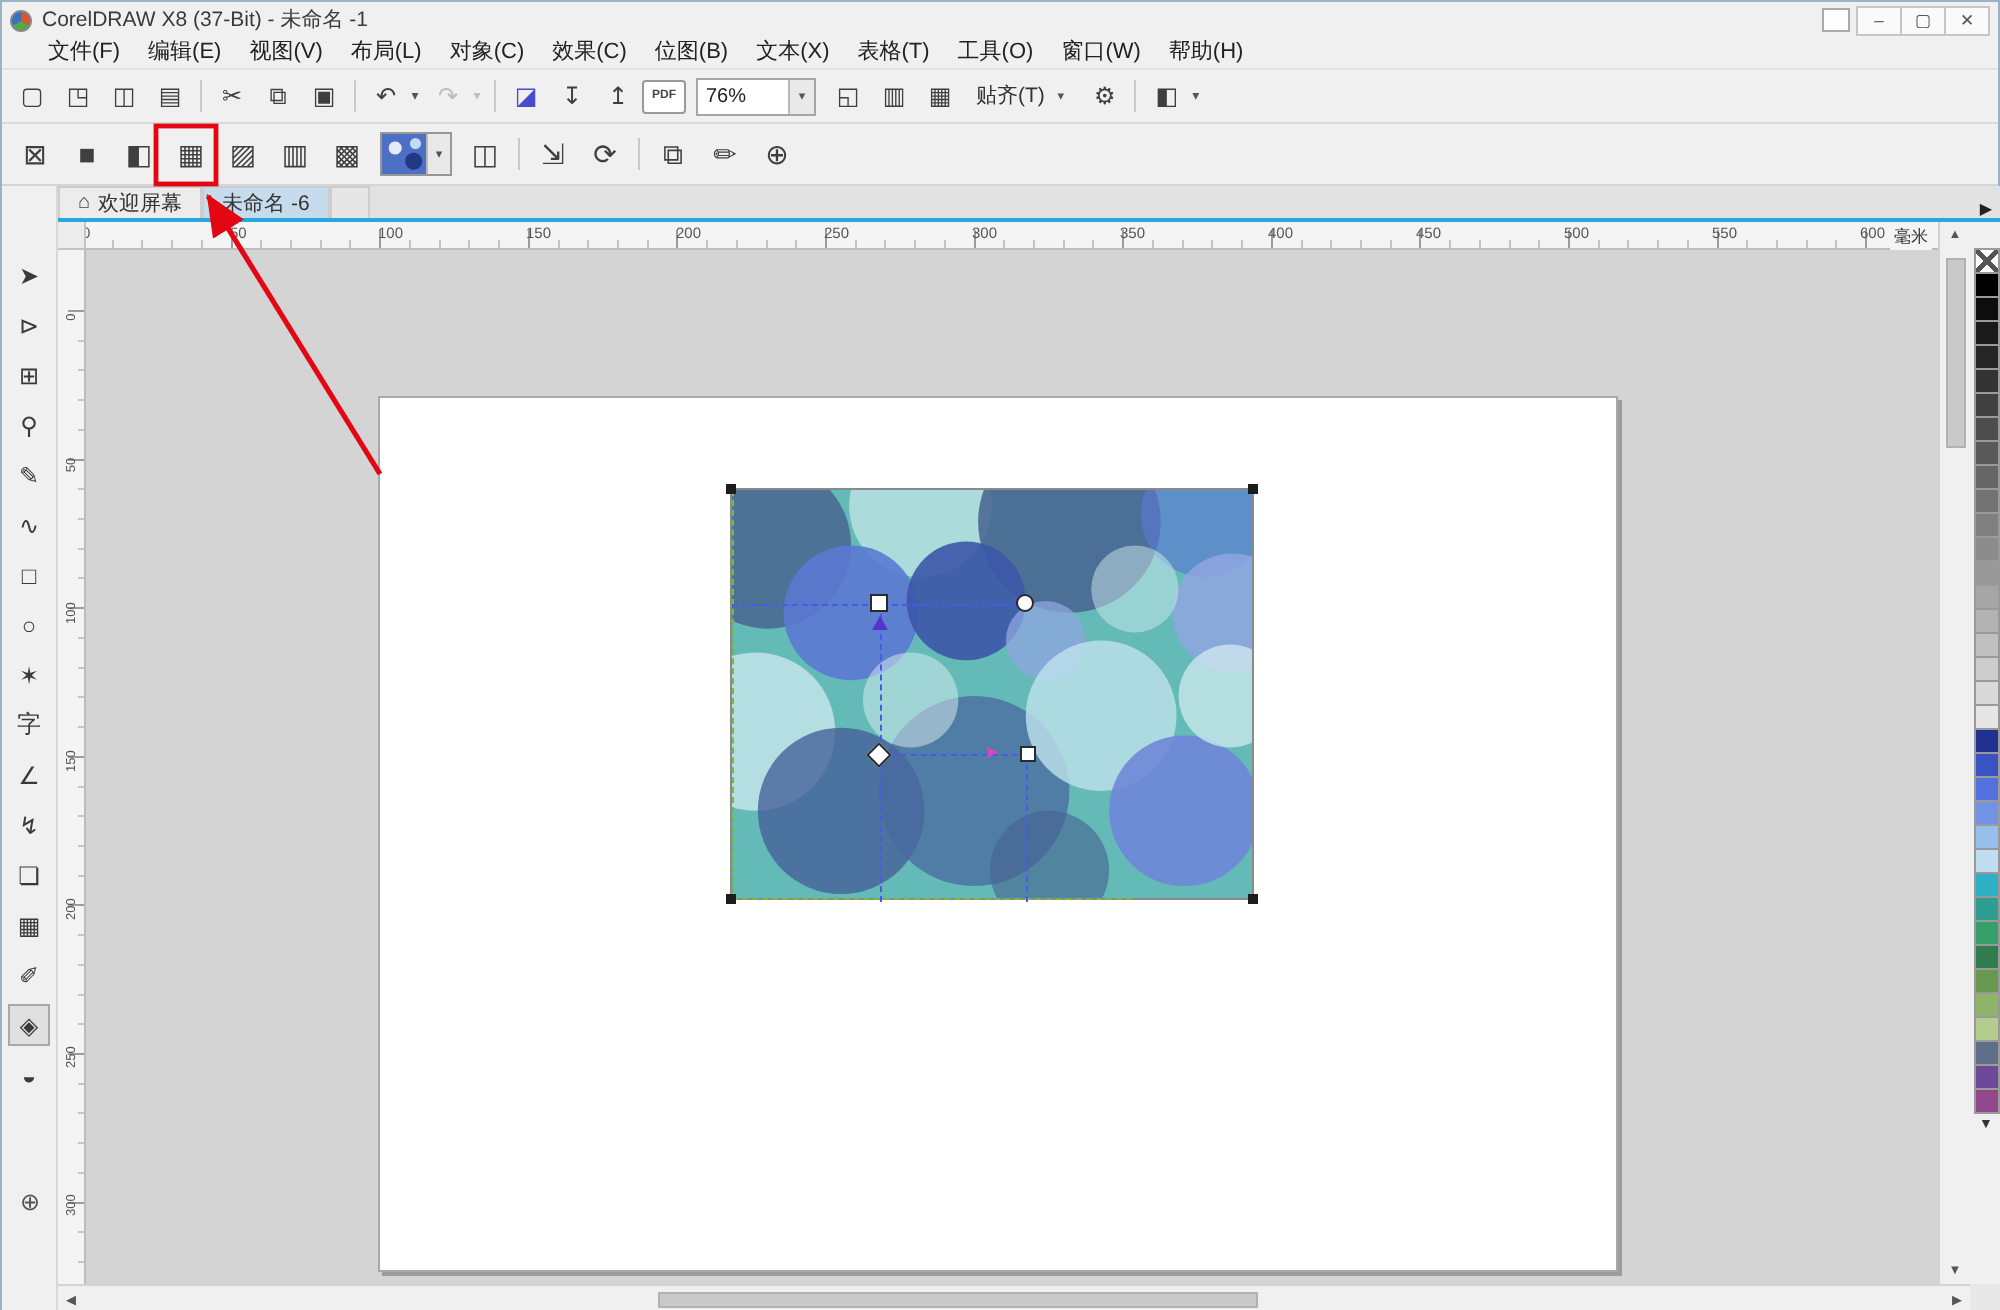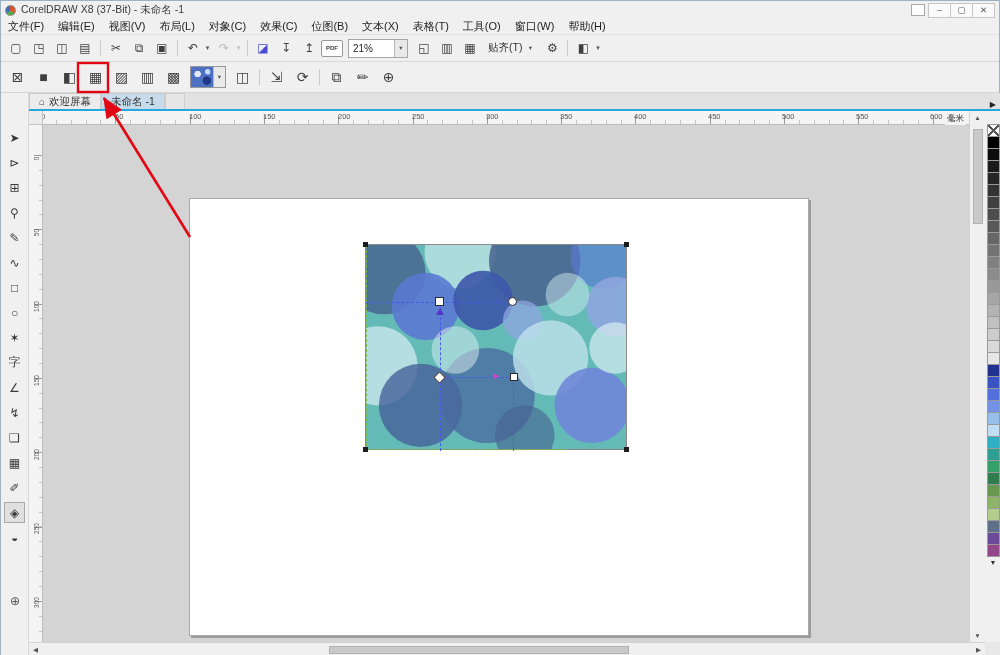--- a/index.html
+++ b/index.html
@@ -10,21 +10,21 @@
   
   .titlebar{position:absolute;left:0;top:0;width:100%;height:18px;display:flex;align-items:center;gap:5px;padding:0 4px;background:#f0f0f0}
   .app-icon{width:11px;height:11px;border-radius:50%;background:conic-gradient(#d8552e 0 120deg,#55a845 120deg 240deg,#3a6fc4 240deg);border:1px solid #888}
   .title-text{font-size:10.5px;color:#3a3a3a;white-space:nowrap}
   .win-right{margin-left:auto;display:flex;align-items:center;gap:4px}
   .win-badge{width:14px;height:12px;border:1px solid #aaa;background:#fdfdfd}
   .win-controls{display:flex}
   .win-btn{width:23px;height:15px;display:flex;align-items:center;justify-content:center;font-size:8.5px;color:#555;border:1px solid #c6c6c6;background:#fafafa;margin-left:-1px}
 
   
-  .menubar{position:absolute;left:0;top:18px;width:100%;height:15px;display:flex;align-items:center;background:#f0f0f0;padding-left:0}
+  .menubar{position:absolute;left:0;top:18px;width:100%;height:15px;display:flex;align-items:center;background:#f0f0f0;padding-left:16px}
   .menu-item{padding:0 7px;font-size:11px;color:#222;line-height:15px;cursor:default}
 
   
   .stdbar{position:absolute;left:0;top:33px;width:100%;height:28px;background:#f0f0f0;border-top:1px solid #e2e2e2;border-bottom:1px solid #dadada;display:flex;align-items:center;padding:0 4px}
   .propbar{position:absolute;left:0;top:61px;width:100%;height:31px;background:#f0f0f0;border-bottom:1px solid #d5d5d5;display:flex;align-items:center;padding:0 4px}
   .tb-row{display:flex;align-items:center;gap:1px}
   .tb-btn{width:22px;height:20px;min-width:22px;display:flex;align-items:center;justify-content:center;font-size:12px;color:#3f3f3f;border-radius:2px}
   .pb-btn{width:25px;height:24px;min-width:25px;display:flex;align-items:center;justify-content:center;font-size:14px;color:#3f3f3f}
   .sep{width:1px !important;min-width:1px !important;height:16px;background:#c9c9c9;margin:0 3px;color:transparent;overflow:hidden}
   .caret{width:9px !important;min-width:9px !important;font-size:7px;color:#555;margin-left:-2px}
@@ -153,21 +153,21 @@
         <span class="tb-btn caret">▾</span>
         <span class="tb-btn grayed">↷</span>
         <span class="tb-btn caret grayed">▾</span>
         <span class="tb-btn sep"></span>
         <span class="tb-btn" style="color: rgb(74, 74, 208);">◪</span>
         <span class="tb-btn">↧</span>
         <span class="tb-btn">↥</span>
         <span class="tb-btn pdf">PDF</span>
       </div>
     <div class="zoom-combo">
-      <span class="zoom-value">21%</span>
+      <span class="zoom-value">76%</span>
       <span class="combo-caret">▾</span>
     </div>
     <div class="tb-row">
 
     <span class="tb-btn">◱</span>
         <span class="tb-btn">▥</span>
         <span class="tb-btn">▦</span>
       </div>
     <div class="snap-combo">
       <span>贴齐(T)</span>
@@ -216,21 +216,21 @@
     <span class="tool-btn">➤</span><span class="tool-btn">⊳</span><span class="tool-btn">⊞</span><span class="tool-btn">⚲</span><span class="tool-btn">✎</span><span class="tool-btn">∿</span><span class="tool-btn">□</span><span class="tool-btn">○</span><span class="tool-btn">✶</span><span class="tool-btn">字</span><span class="tool-btn">∠</span><span class="tool-btn">↯</span><span class="tool-btn">❏</span><span class="tool-btn">▦</span><span class="tool-btn">✐</span><span class="tool-btn active">◈</span><span class="tool-btn">◒</span></div>
     <span class="toolbox-plus">⊕</span>
   </div>
 
   <div class="tabs">
     <div class="tab">
       <span class="home-ic">⌂</span>
       <span>欢迎屏幕</span>
     </div>
     <div class="tab active">
-      <span>未命名 -1</span>
+      <span>未命名 -6</span>
     </div>
     <div class="tab stub"></div>
     <span class="tab-scroll">▶</span>
   </div>
 
   <div class="ruler-corner"></div>
   <div class="hruler">
     <div style="display:contents">
       
     <span class="hnum" style="left: 12px;">0</span><span class="hnum" style="left: 86px;">50</span><span class="hnum" style="left: 160px;">100</span><span class="hnum" style="left: 234px;">150</span><span class="hnum" style="left: 309px;">200</span><span class="hnum" style="left: 383px;">250</span><span class="hnum" style="left: 457px;">300</span><span class="hnum" style="left: 531px;">350</span><span class="hnum" style="left: 605px;">400</span><span class="hnum" style="left: 679px;">450</span><span class="hnum" style="left: 753px;">500</span><span class="hnum" style="left: 827px;">550</span><span class="hnum" style="left: 901px;">600</span></div>

